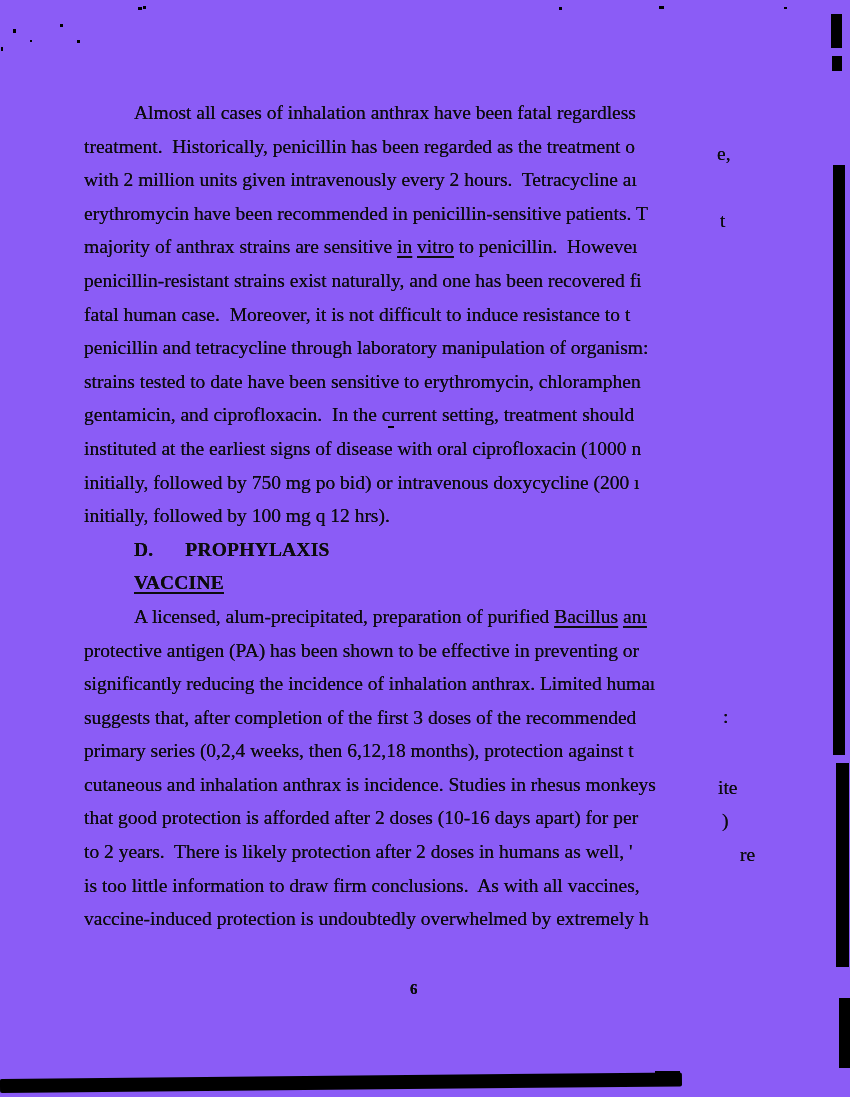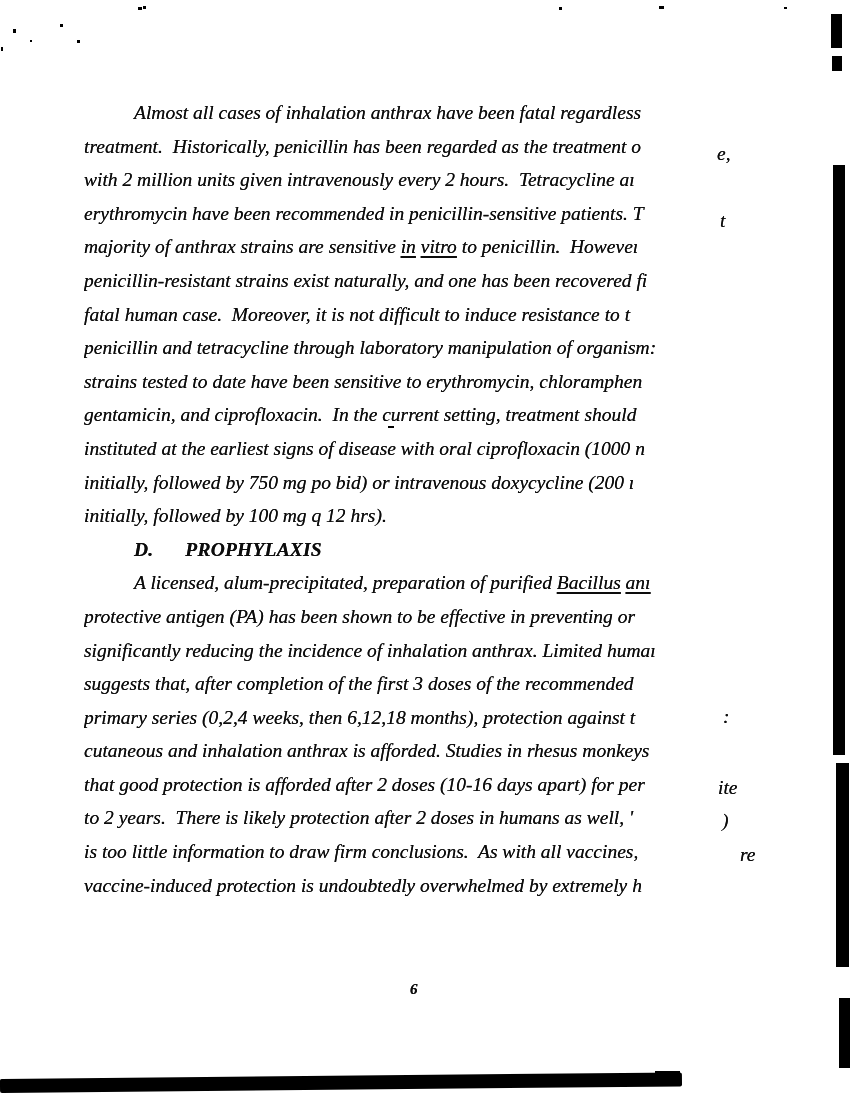--- a/index.html
+++ b/index.html
@@ -1,23 +1,22 @@
 <!DOCTYPE html>
 <html><head>
 <meta charset="utf-8">
 <style>
   html,body{margin:0;padding:0;background:#888;}
   .page{
     position:relative;
     width:850px;height:1097px;
-    background:#ffffff;
+    background:#8b5cf6;
     overflow:hidden;
     font-family:"Liberation Serif","DejaVu Serif",serif;
     color:#0c0c0c;
-    font-style:italic;
   }
   .text-block{
     position:absolute;
     left:84px;top:96px;
     width:636px;
     overflow:hidden;
   }
   .line{
     height:33.6px;
     line-height:33.6px;
@@ -62,26 +61,27 @@
       <div class="line"><span>majority of anthrax strains are sensitive </span><span class="u">in</span><span> </span><span class="u">vitro</span><span> to penicillin.  Howeveı</span></div>
       <div class="line"><span>penicillin-resistant strains exist naturally, and one has been recovered fi</span></div>
       <div class="line"><span>fatal human case.  Moreover, it is not difficult to induce resistance to t</span></div>
       <div class="line"><span>penicillin and tetracycline through laboratory manipulation of organism:</span></div>
       <div class="line"><span>strains tested to date have been sensitive to erythromycin, chloramphen</span></div>
       <div class="line"><span>gentamicin, and ciprofloxacin.  In the current setting, treatment should</span></div>
       <div class="line"><span>instituted at the earliest signs of disease with oral ciprofloxacin (1000 n</span></div>
       <div class="line"><span>initially, followed by 750 mg po bid) or intravenous doxycycline (200 ı</span></div>
       <div class="line"><span>initially, followed by 100 mg q 12 hrs).</span></div>
       <div class="line indent"><span class="b">D.</span><span class="b tab">PROPHYLAXIS</span></div>
+      <div class="line indent"><span class="u b">VACCINE</span></div>
       <div class="line indent"><span>A licensed, alum-precipitated, preparation of purified </span><span class="u">Bacillus</span><span> </span><span class="u">anı</span></div>
       <div class="line"><span>protective antigen (PA) has been shown to be effective in preventing or</span></div>
       <div class="line"><span>significantly reducing the incidence of inhalation anthrax. Limited humaı</span></div>
       <div class="line"><span>suggests that, after completion of the first 3 doses of the recommended</span></div>
       <div class="line"><span>primary series (0,2,4 weeks, then 6,12,18 months), protection against t</span></div>
-      <div class="line"><span>cutaneous and inhalation anthrax is afforded. Studies in rhesus monkeys</span></div>
+      <div class="line"><span>cutaneous and inhalation anthrax is incidence. Studies in rhesus monkeys</span></div>
       <div class="line"><span>that good protection is afforded after 2 doses (10-16 days apart) for per</span></div>
       <div class="line"><span>to 2 years.  There is likely protection after 2 doses in humans as well, '</span></div>
       <div class="line"><span>is too little information to draw firm conclusions.  As with all vaccines,</span></div>
       <div class="line"><span>vaccine-induced protection is undoubtedly overwhelmed by extremely h</span></div>
     </div>
   <div>
       <span class="fragment" style="left: 717px; top: 137px;">e,</span>
       <span class="fragment" style="left: 720px; top: 204px;">t</span>
       <span class="fragment" style="left: 723px; top: 700px;">:</span>
       <span class="fragment" style="left: 718px; top: 771px;">ite</span>

